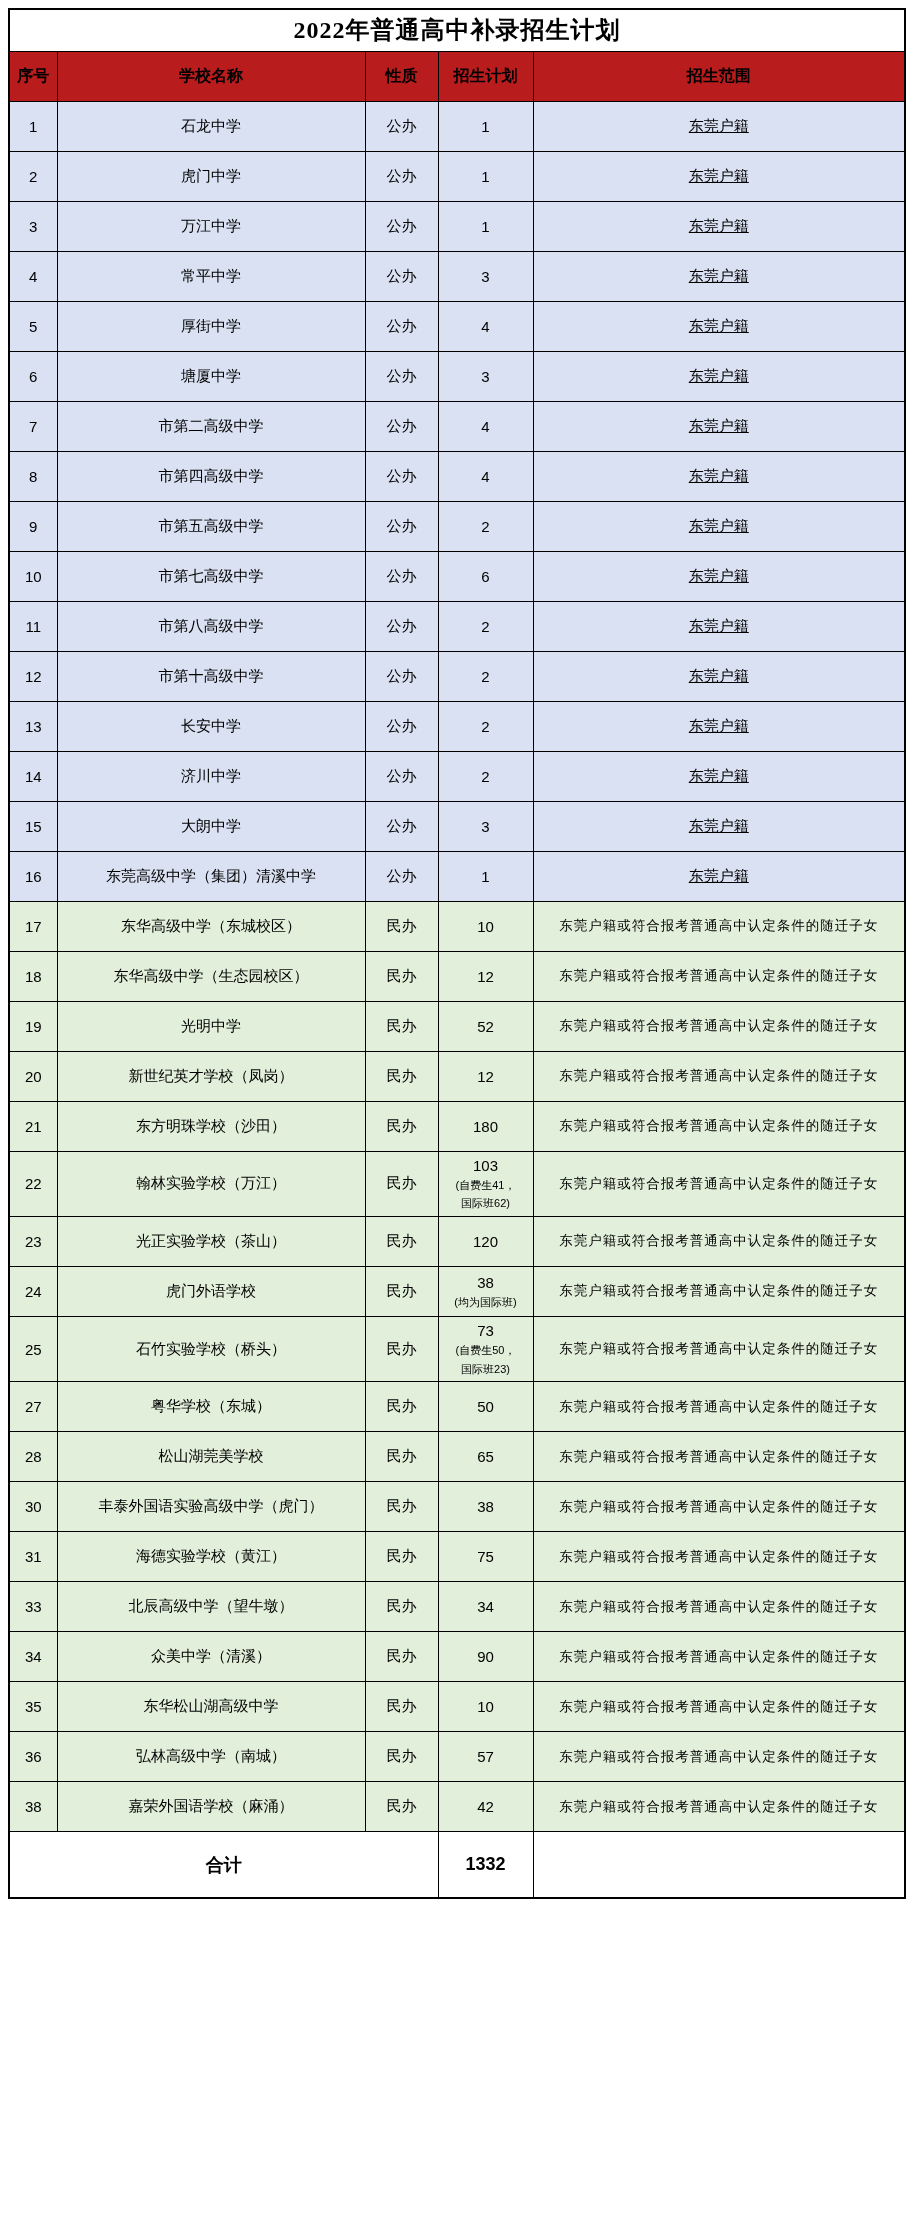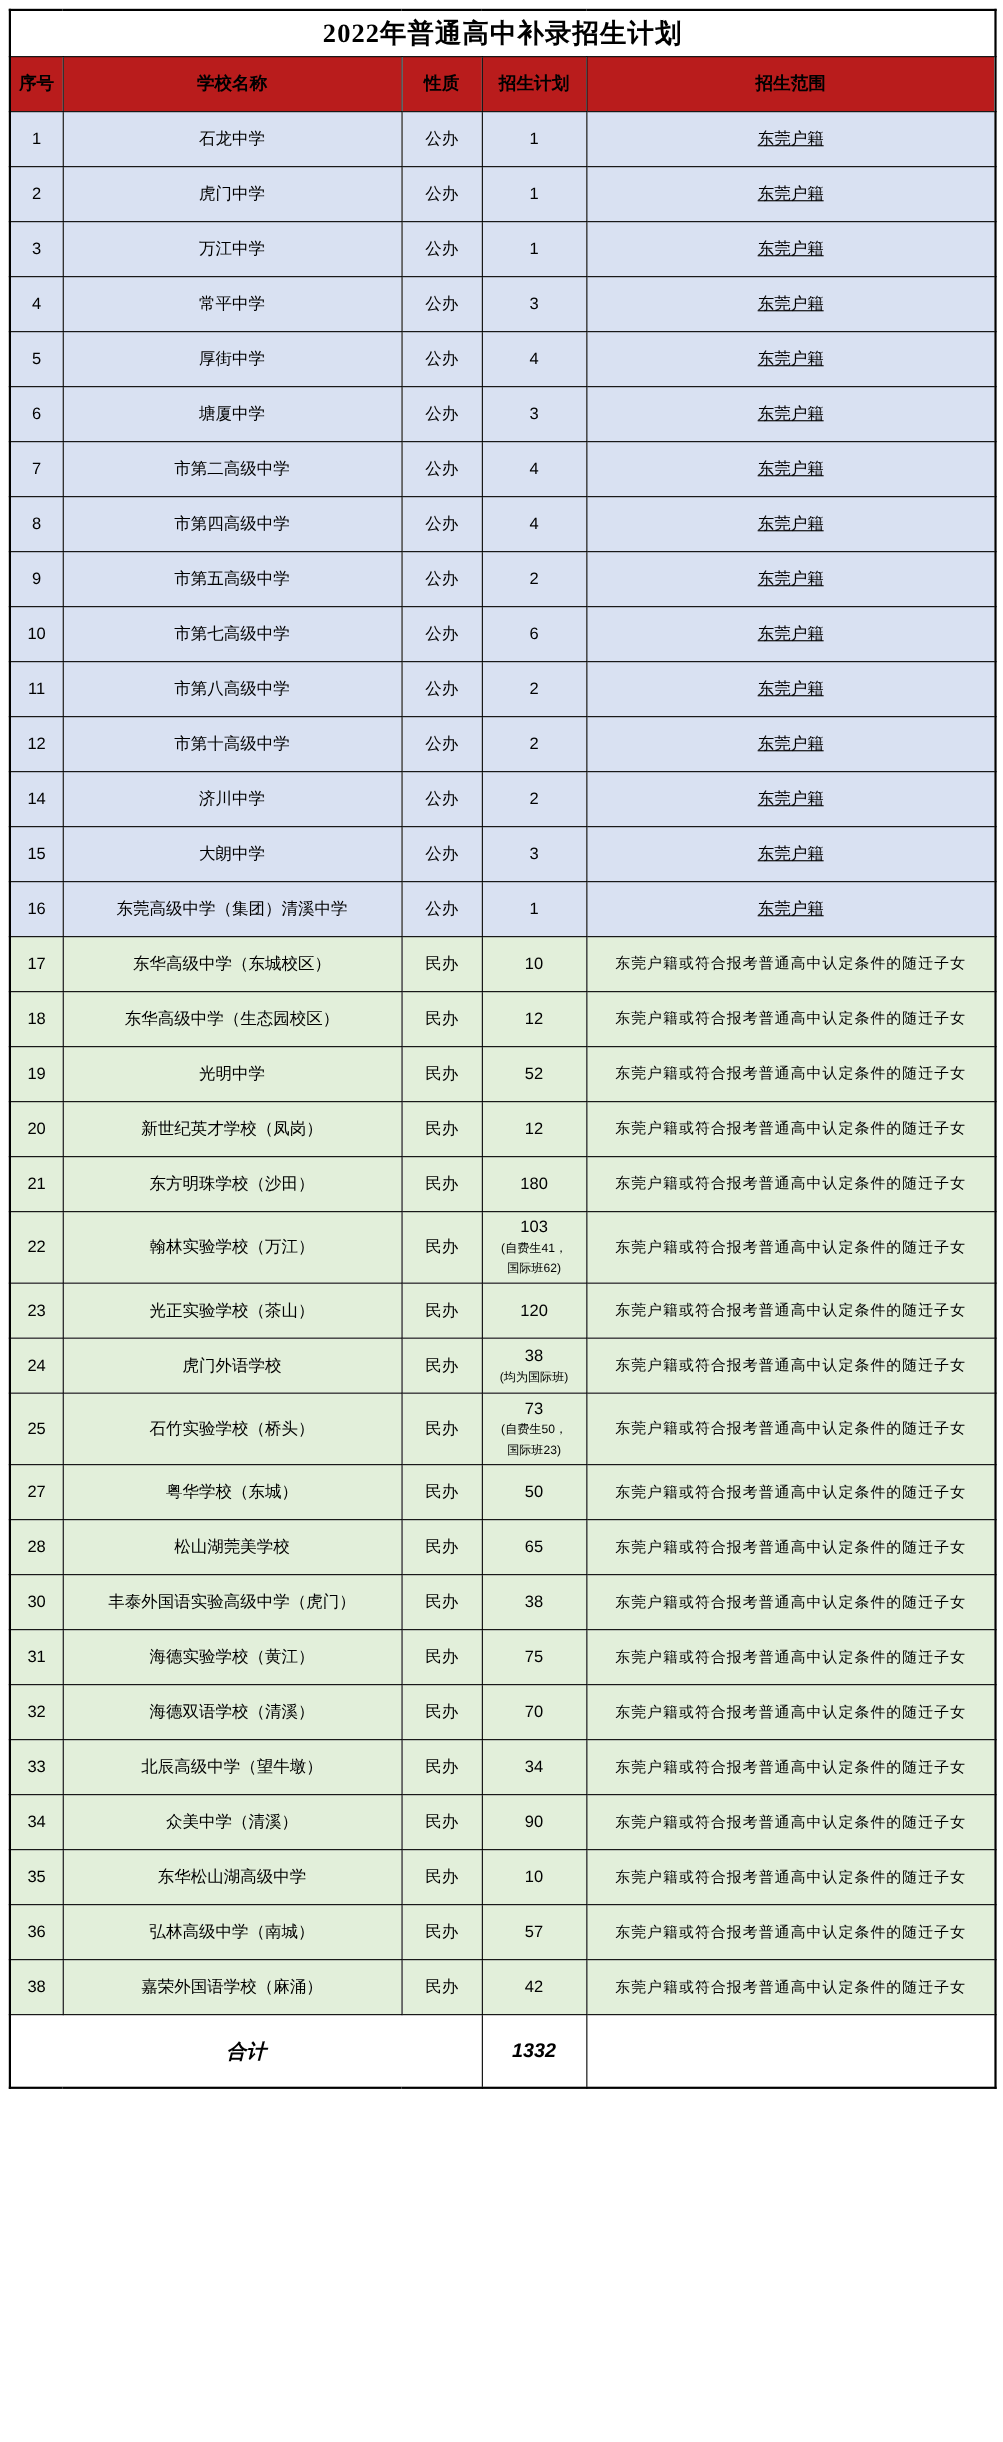--- a/index.html
+++ b/index.html
@@ -64,21 +64,20 @@
   tr.private .cell-scope {
     font-size: 13.5px;
     letter-spacing: 1px;
     padding: 3px 2px;
   }
   tr.total-row td {
     height: 66px;
     font-size: 18px;
     font-weight: bold;
     background: #ffffff;
-    font-style: italic;
   }
 </style>
 </head>
 <body>
 
 <div class="page">
   <table class="enrollment">
     <colgroup>
       <col style="width:48px">
       <col style="width:308px">
@@ -213,20 +212,30 @@
     <td class="cell-no">12</td>
     <td class="cell-school">市第十高级中学</td>
     <td class="cell-type">公办</td>
     <td class="cell-plan">
       <div class="plan-value">2</div>
 
     </td>
     <td class="cell-scope">东莞户籍</td>
   </tr>
         <tr class="public">
+    <td class="cell-no">13</td>
+    <td class="cell-school">长安中学</td>
+    <td class="cell-type">公办</td>
+    <td class="cell-plan">
+      <div class="plan-value">2</div>
+
+    </td>
+    <td class="cell-scope">东莞户籍</td>
+  </tr>
+        <tr class="public">
     <td class="cell-no">14</td>
     <td class="cell-school">济川中学</td>
     <td class="cell-type">公办</td>
     <td class="cell-plan">
       <div class="plan-value">2</div>
 
     </td>
     <td class="cell-scope">东莞户籍</td>
   </tr>
         <tr class="public">
@@ -370,30 +379,20 @@
 
     </td>
     <td class="cell-scope">东莞户籍或符合报考普通高中认定条件的随迁子女</td>
   </tr>
         <tr class="private">
     <td class="cell-no">31</td>
     <td class="cell-school">海德实验学校（黄江）</td>
     <td class="cell-type">民办</td>
     <td class="cell-plan">
       <div class="plan-value">75</div>
-
-    </td>
-    <td class="cell-scope">东莞户籍或符合报考普通高中认定条件的随迁子女</td>
-  </tr>
-        <tr class="private">
-    <td class="cell-no">32</td>
-    <td class="cell-school">海德双语学校（清溪）</td>
-    <td class="cell-type">民办</td>
-    <td class="cell-plan">
-      <div class="plan-value">70</div>
 
     </td>
     <td class="cell-scope">东莞户籍或符合报考普通高中认定条件的随迁子女</td>
   </tr>
         <tr class="private">
     <td class="cell-no">33</td>
     <td class="cell-school">北辰高级中学（望牛墩）</td>
     <td class="cell-type">民办</td>
     <td class="cell-plan">
       <div class="plan-value">34</div>

